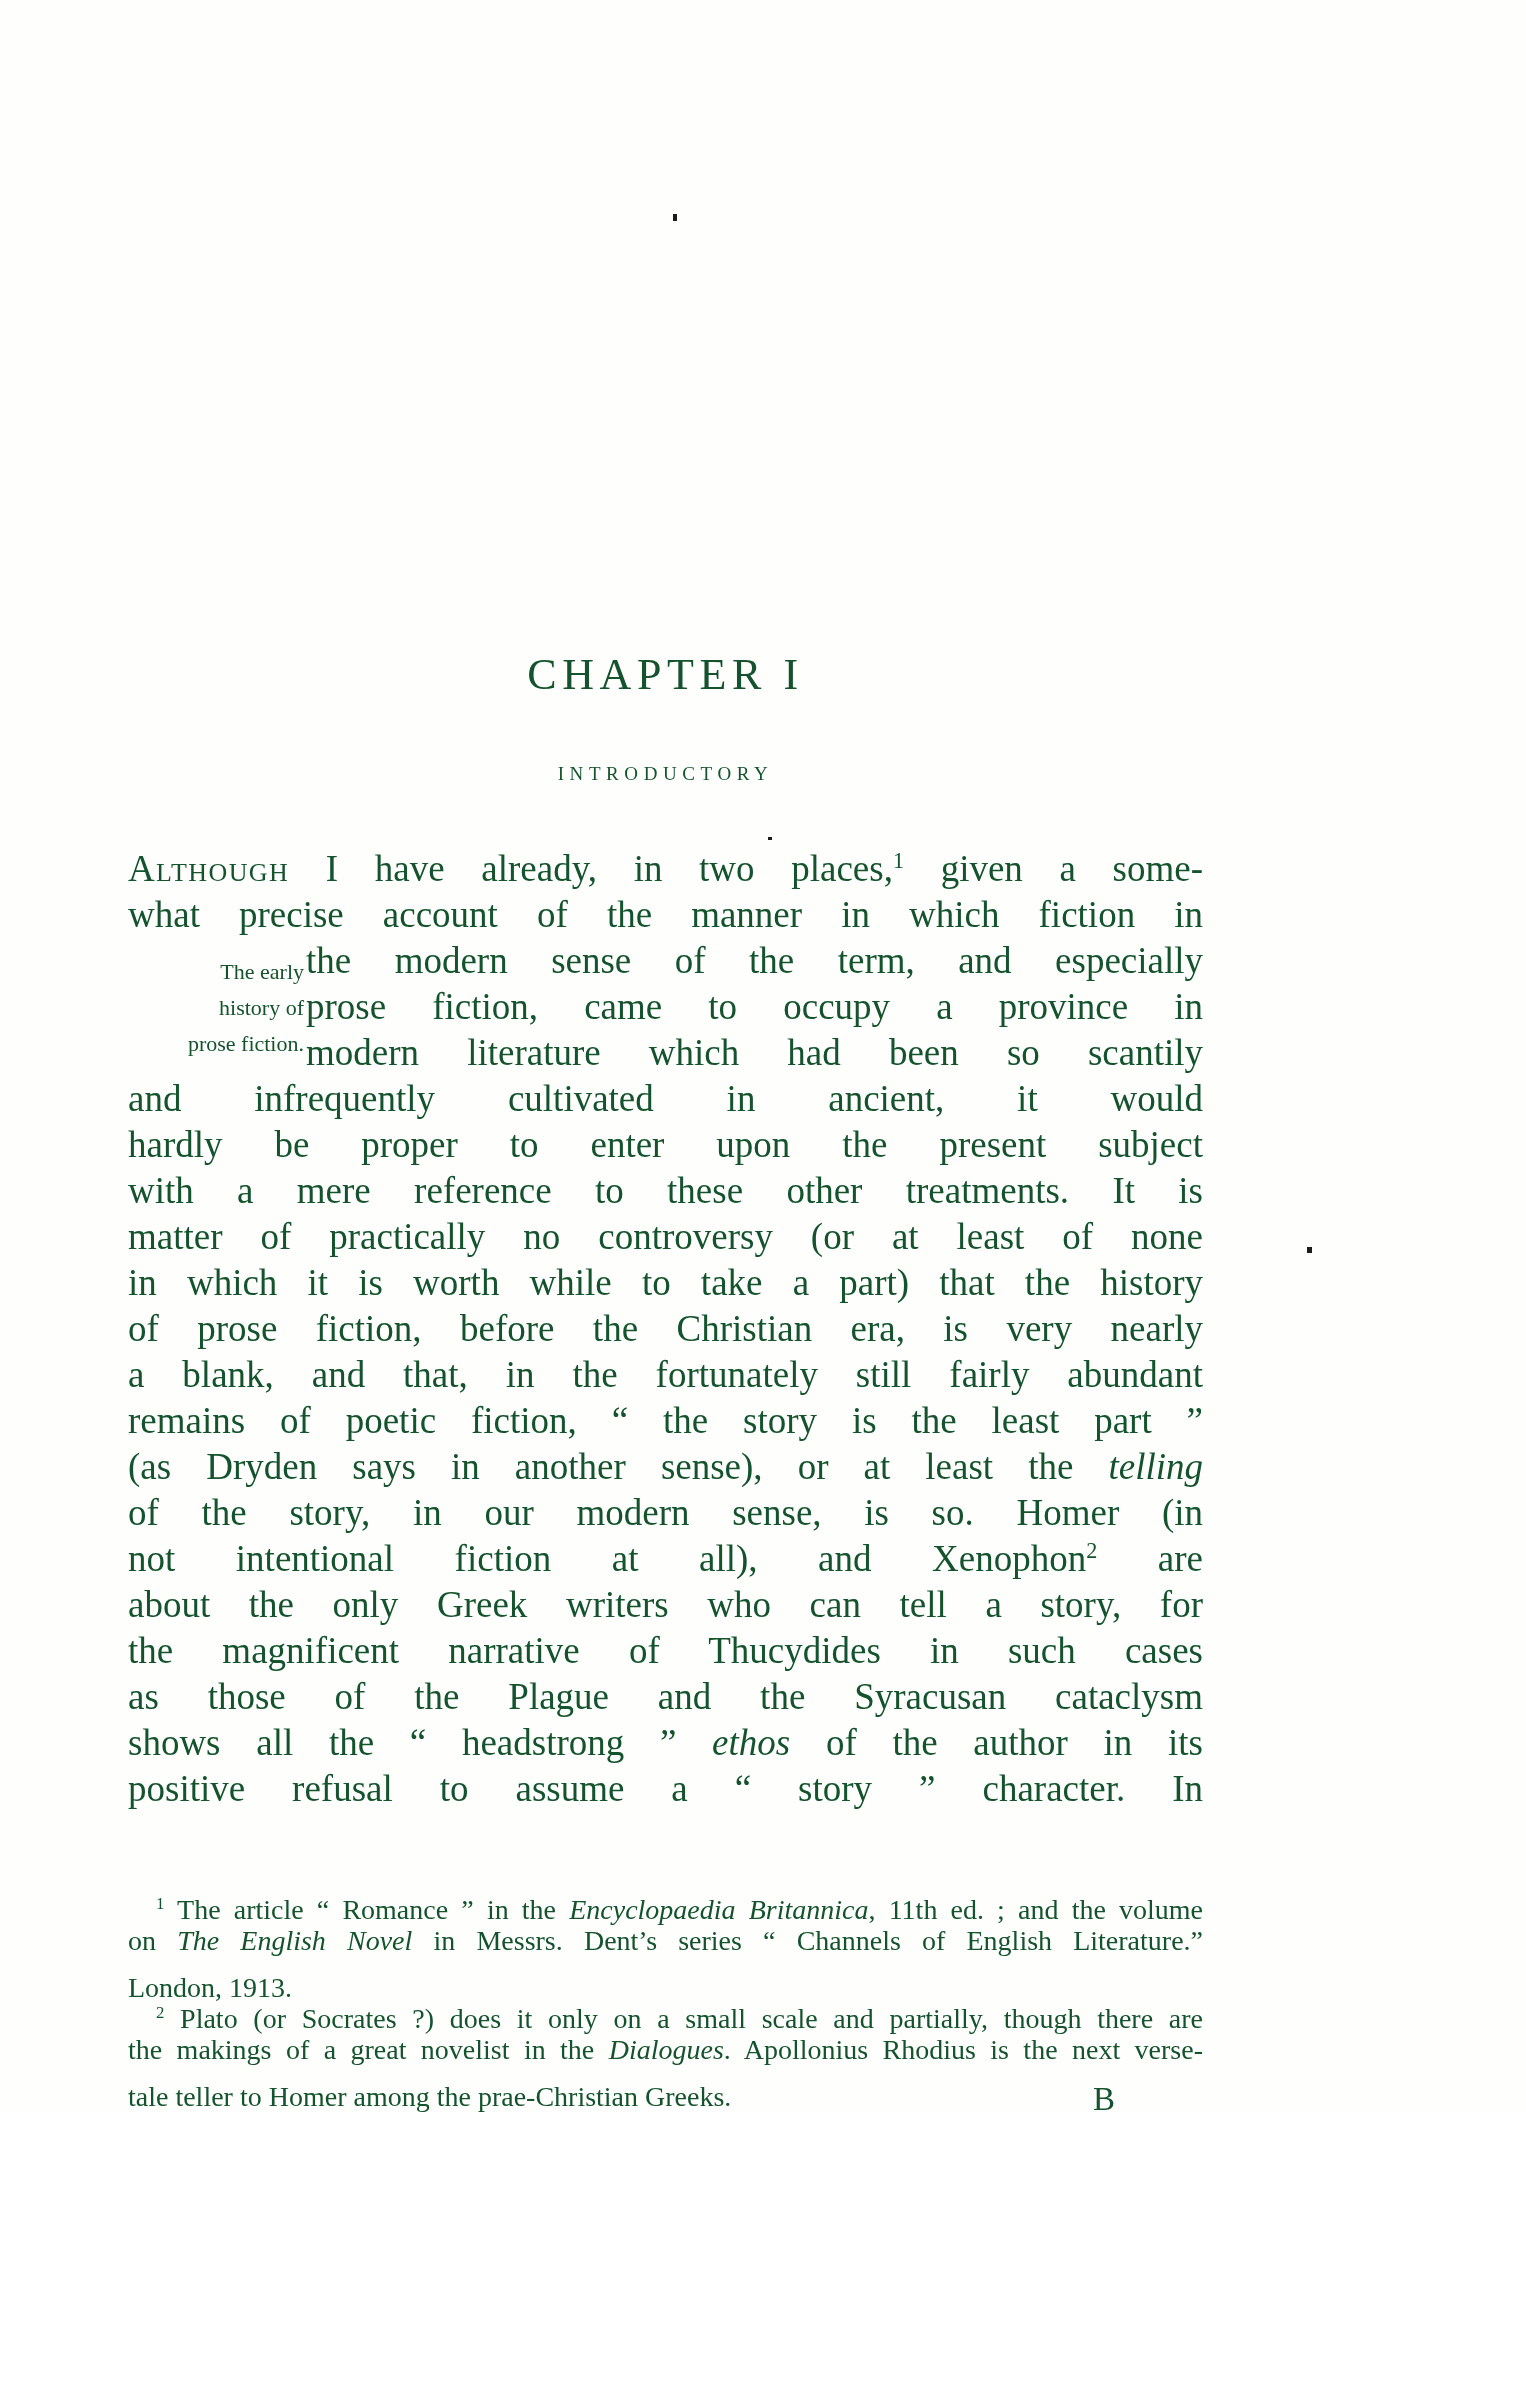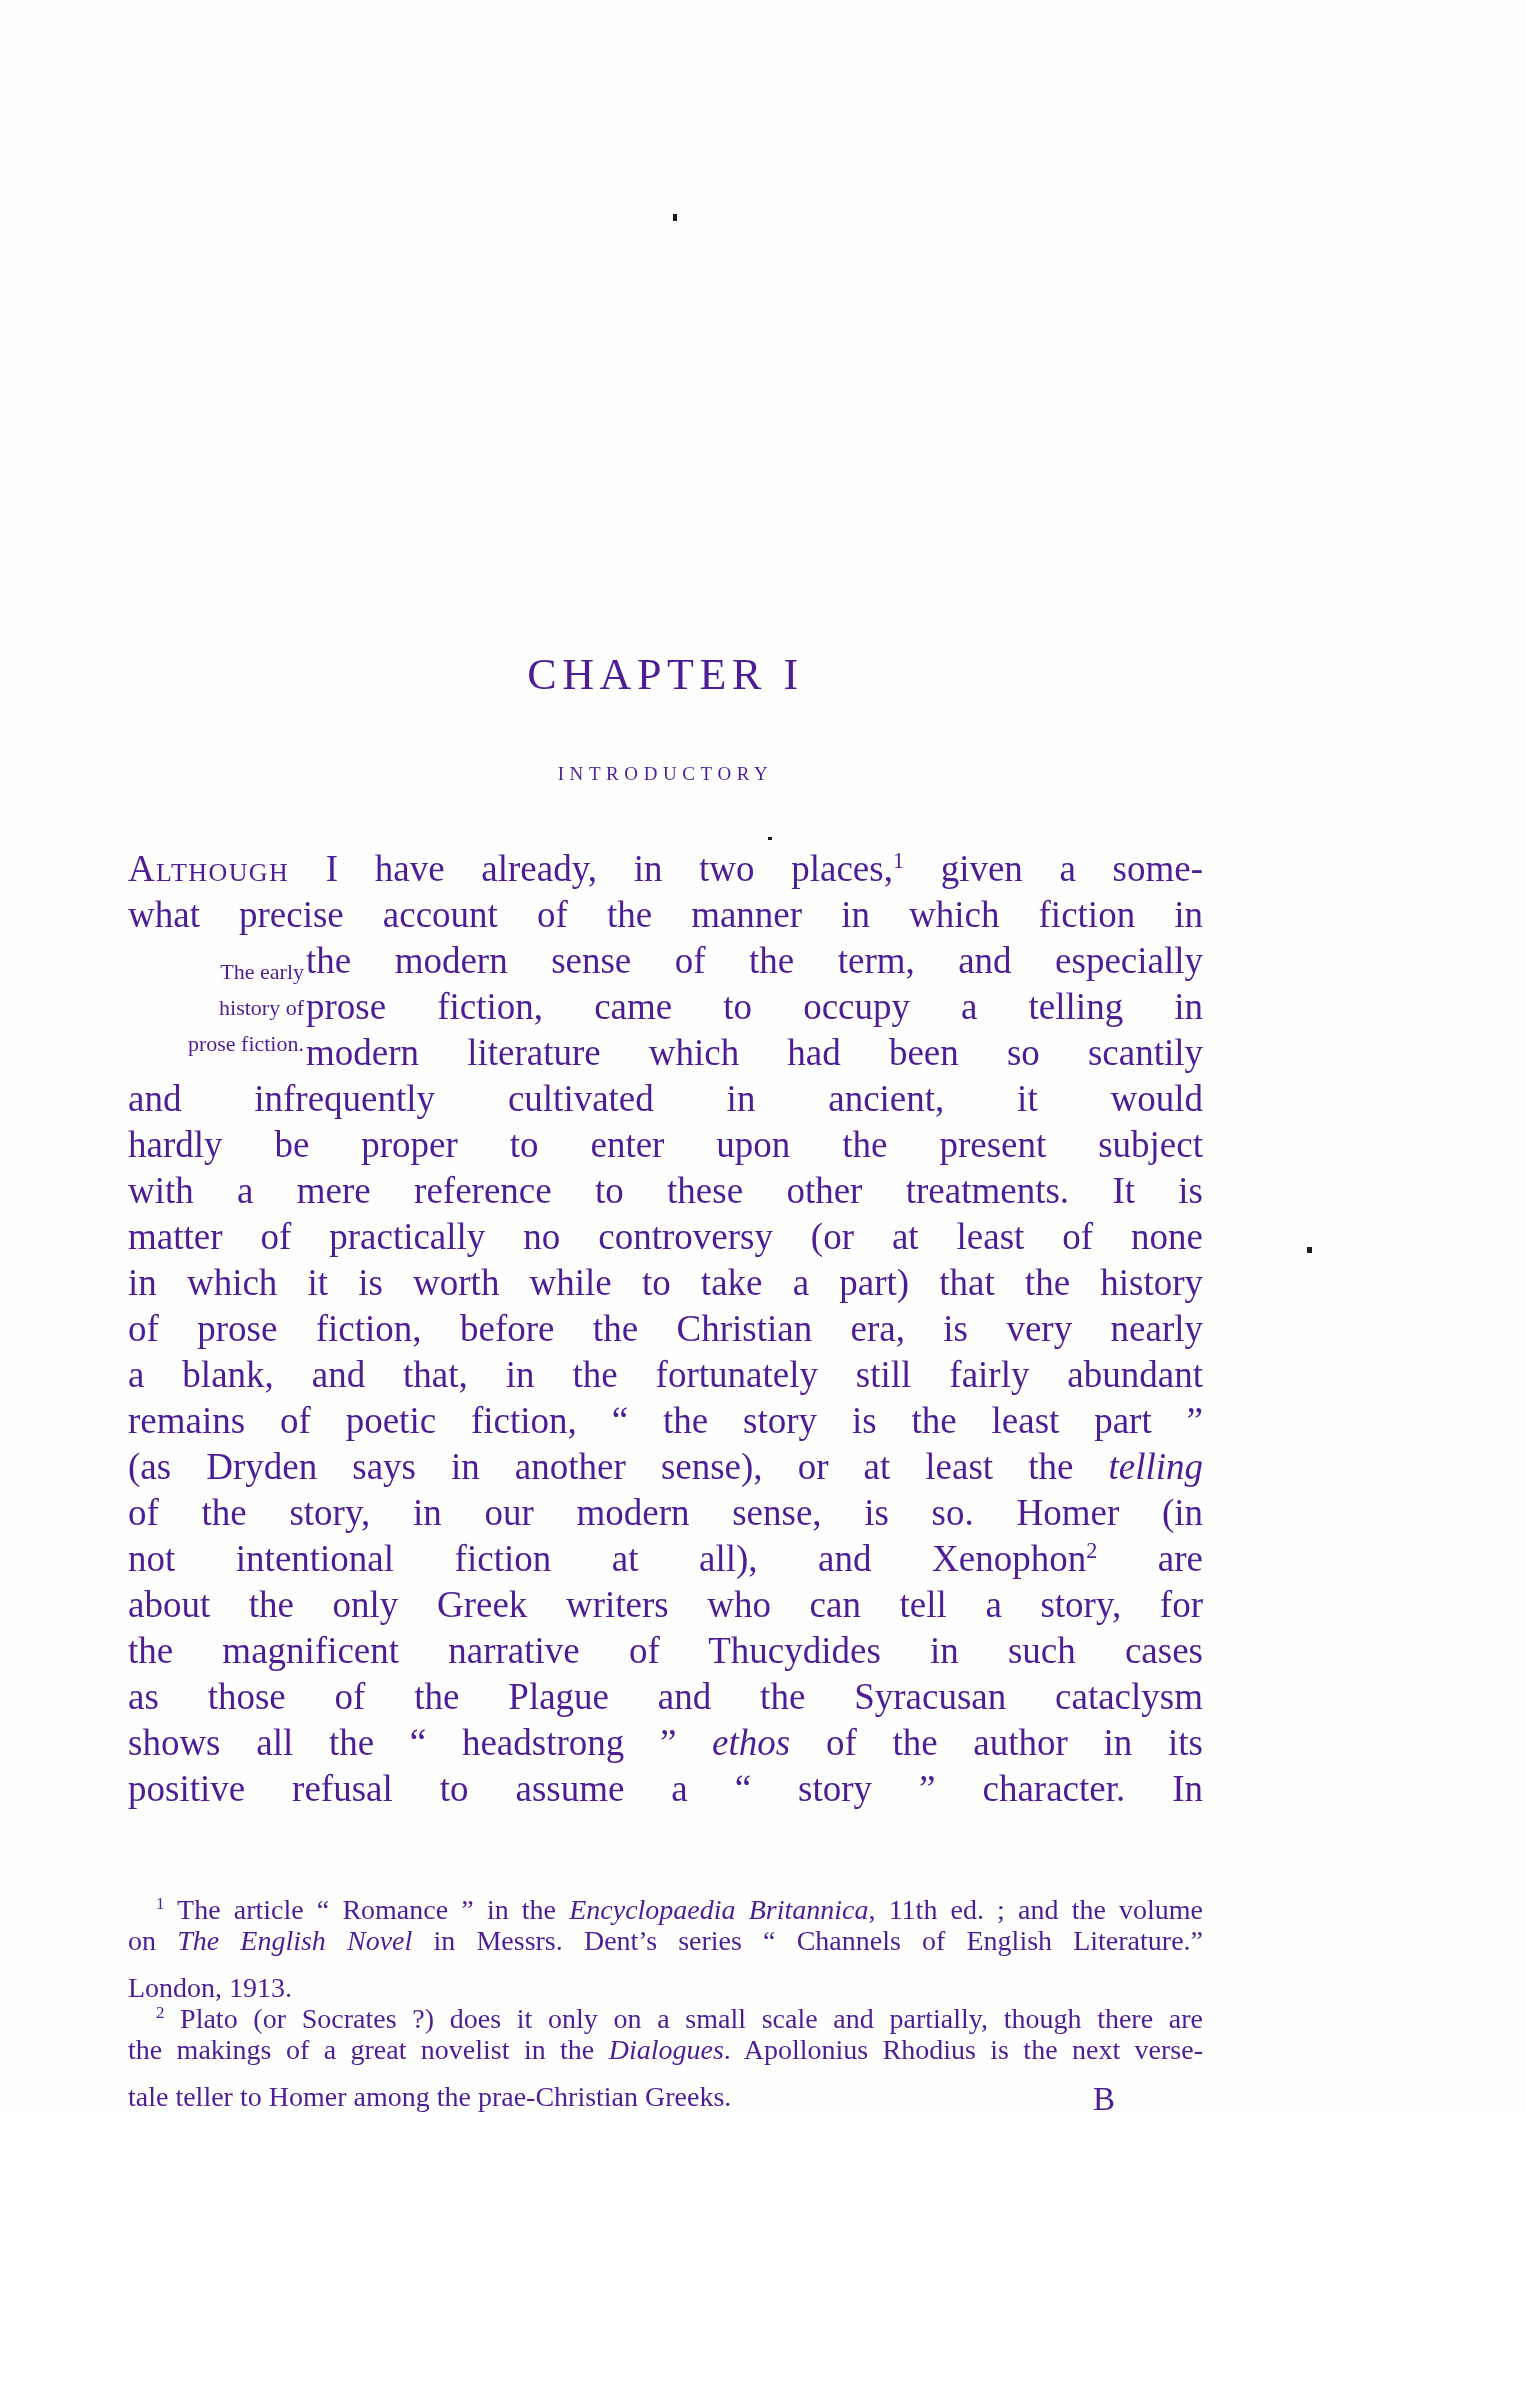--- a/index.html
+++ b/index.html
@@ -6,21 +6,21 @@
     margin: 0; padding: 0;
     background: #ffffff;
   }
   .page {
     position: relative;
     width: 1527px;
     height: 2112px;
     background: #fefefd;
     overflow: hidden;
     font-family: "Liberation Serif", "DejaVu Serif", serif;
-    color: #4c1d95;
+    color: #14532d;
   }
   .chapter-title {
     position: absolute;
     left: 128px; top: 649px; width: 1075px;
     text-align: center;
     font-size: 44px;
     letter-spacing: 5.6px;
     white-space: nowrap;
   }
   .section-title {
@@ -101,21 +101,21 @@
   <div class="sidenote" id="sidenote">
       <div class="line"><span>The early</span></div>
       <div class="line"><span>history of</span></div>
       <div class="line"><span>prose fiction.</span></div>
     </div>
 
   <div class="body-block" id="body-block">
       <div class="line"><span class="s-sc">Although</span><span> I have already, in two places,</span><span class="s-sup">1</span><span> given a some-</span></div>
       <div class="line"><span>what precise account of the manner in which fiction in</span></div>
       <div class="line indent"><span>the modern sense of the term, and especially</span></div>
-      <div class="line indent"><span>prose fiction, came to occupy a telling in</span></div>
+      <div class="line indent"><span>prose fiction, came to occupy a province in</span></div>
       <div class="line indent"><span>modern literature which had been so scantily</span></div>
       <div class="line"><span>and infrequently cultivated in ancient, it would</span></div>
       <div class="line"><span>hardly be proper to enter upon the present subject</span></div>
       <div class="line"><span>with a mere reference to these other treatments.  It is</span></div>
       <div class="line"><span>matter of practically no controversy (or at least of none</span></div>
       <div class="line"><span>in which it is worth while to take a part) that the history</span></div>
       <div class="line"><span>of prose fiction, before the Christian era, is very nearly</span></div>
       <div class="line"><span>a blank, and that, in the fortunately still fairly abundant</span></div>
       <div class="line"><span>remains of poetic fiction, “ the story is the least part ”</span></div>
       <div class="line"><span>(as Dryden says in another sense), or at least the </span><span class="s-i">telling</span></div>

